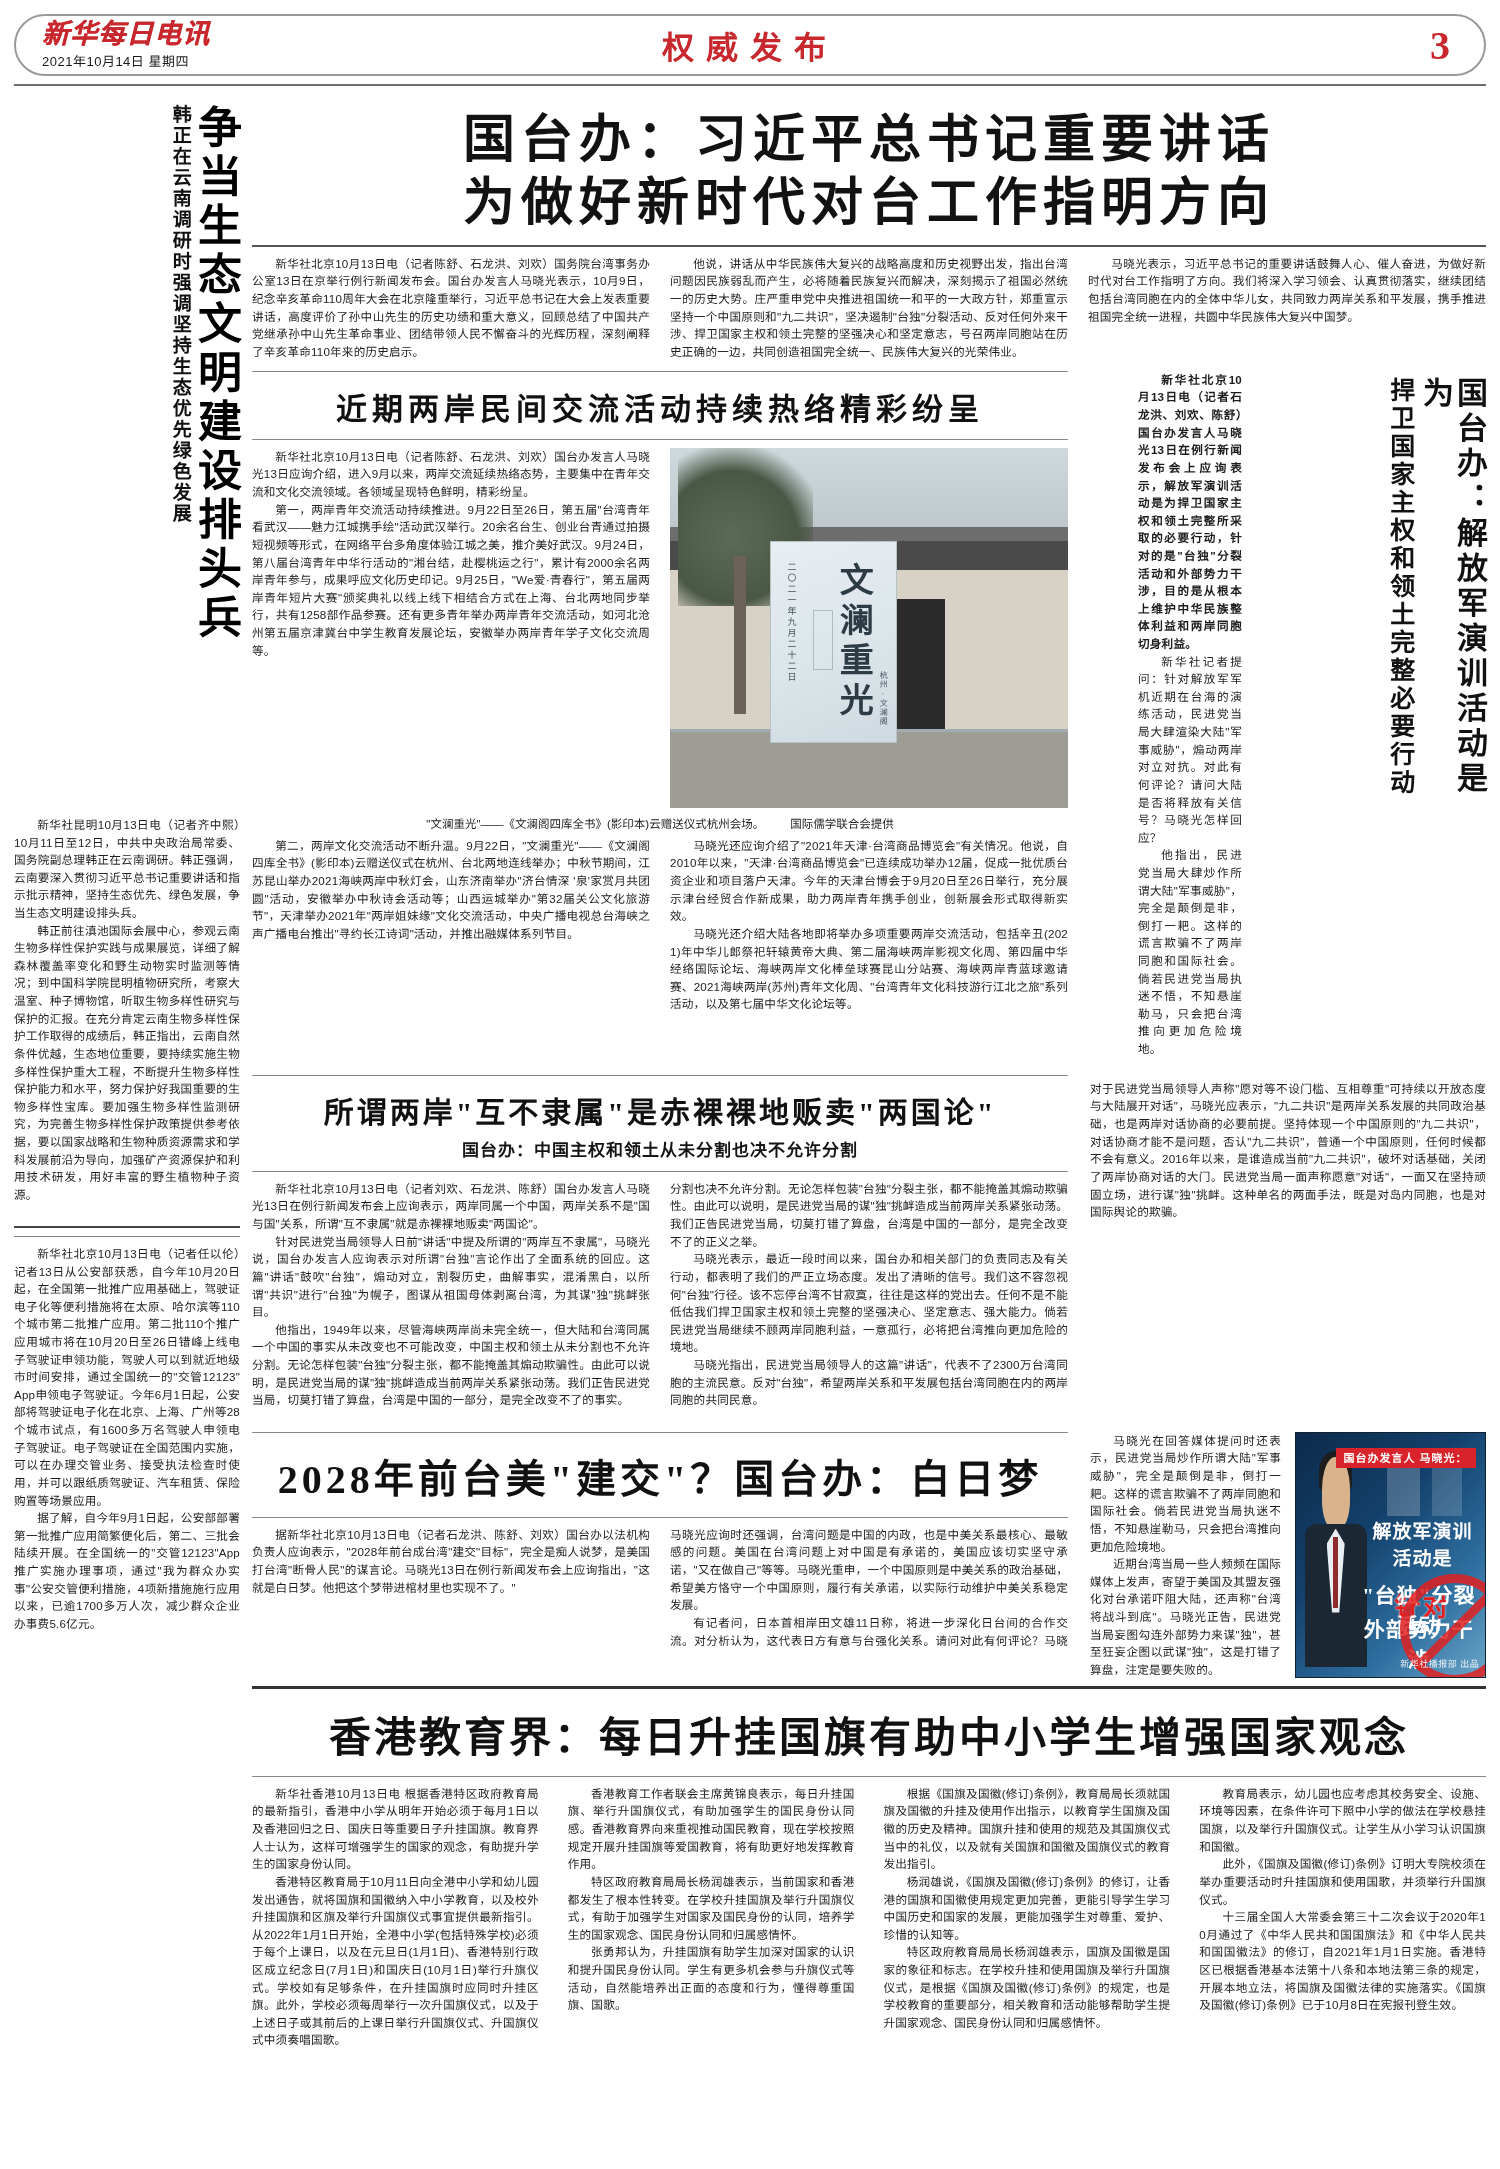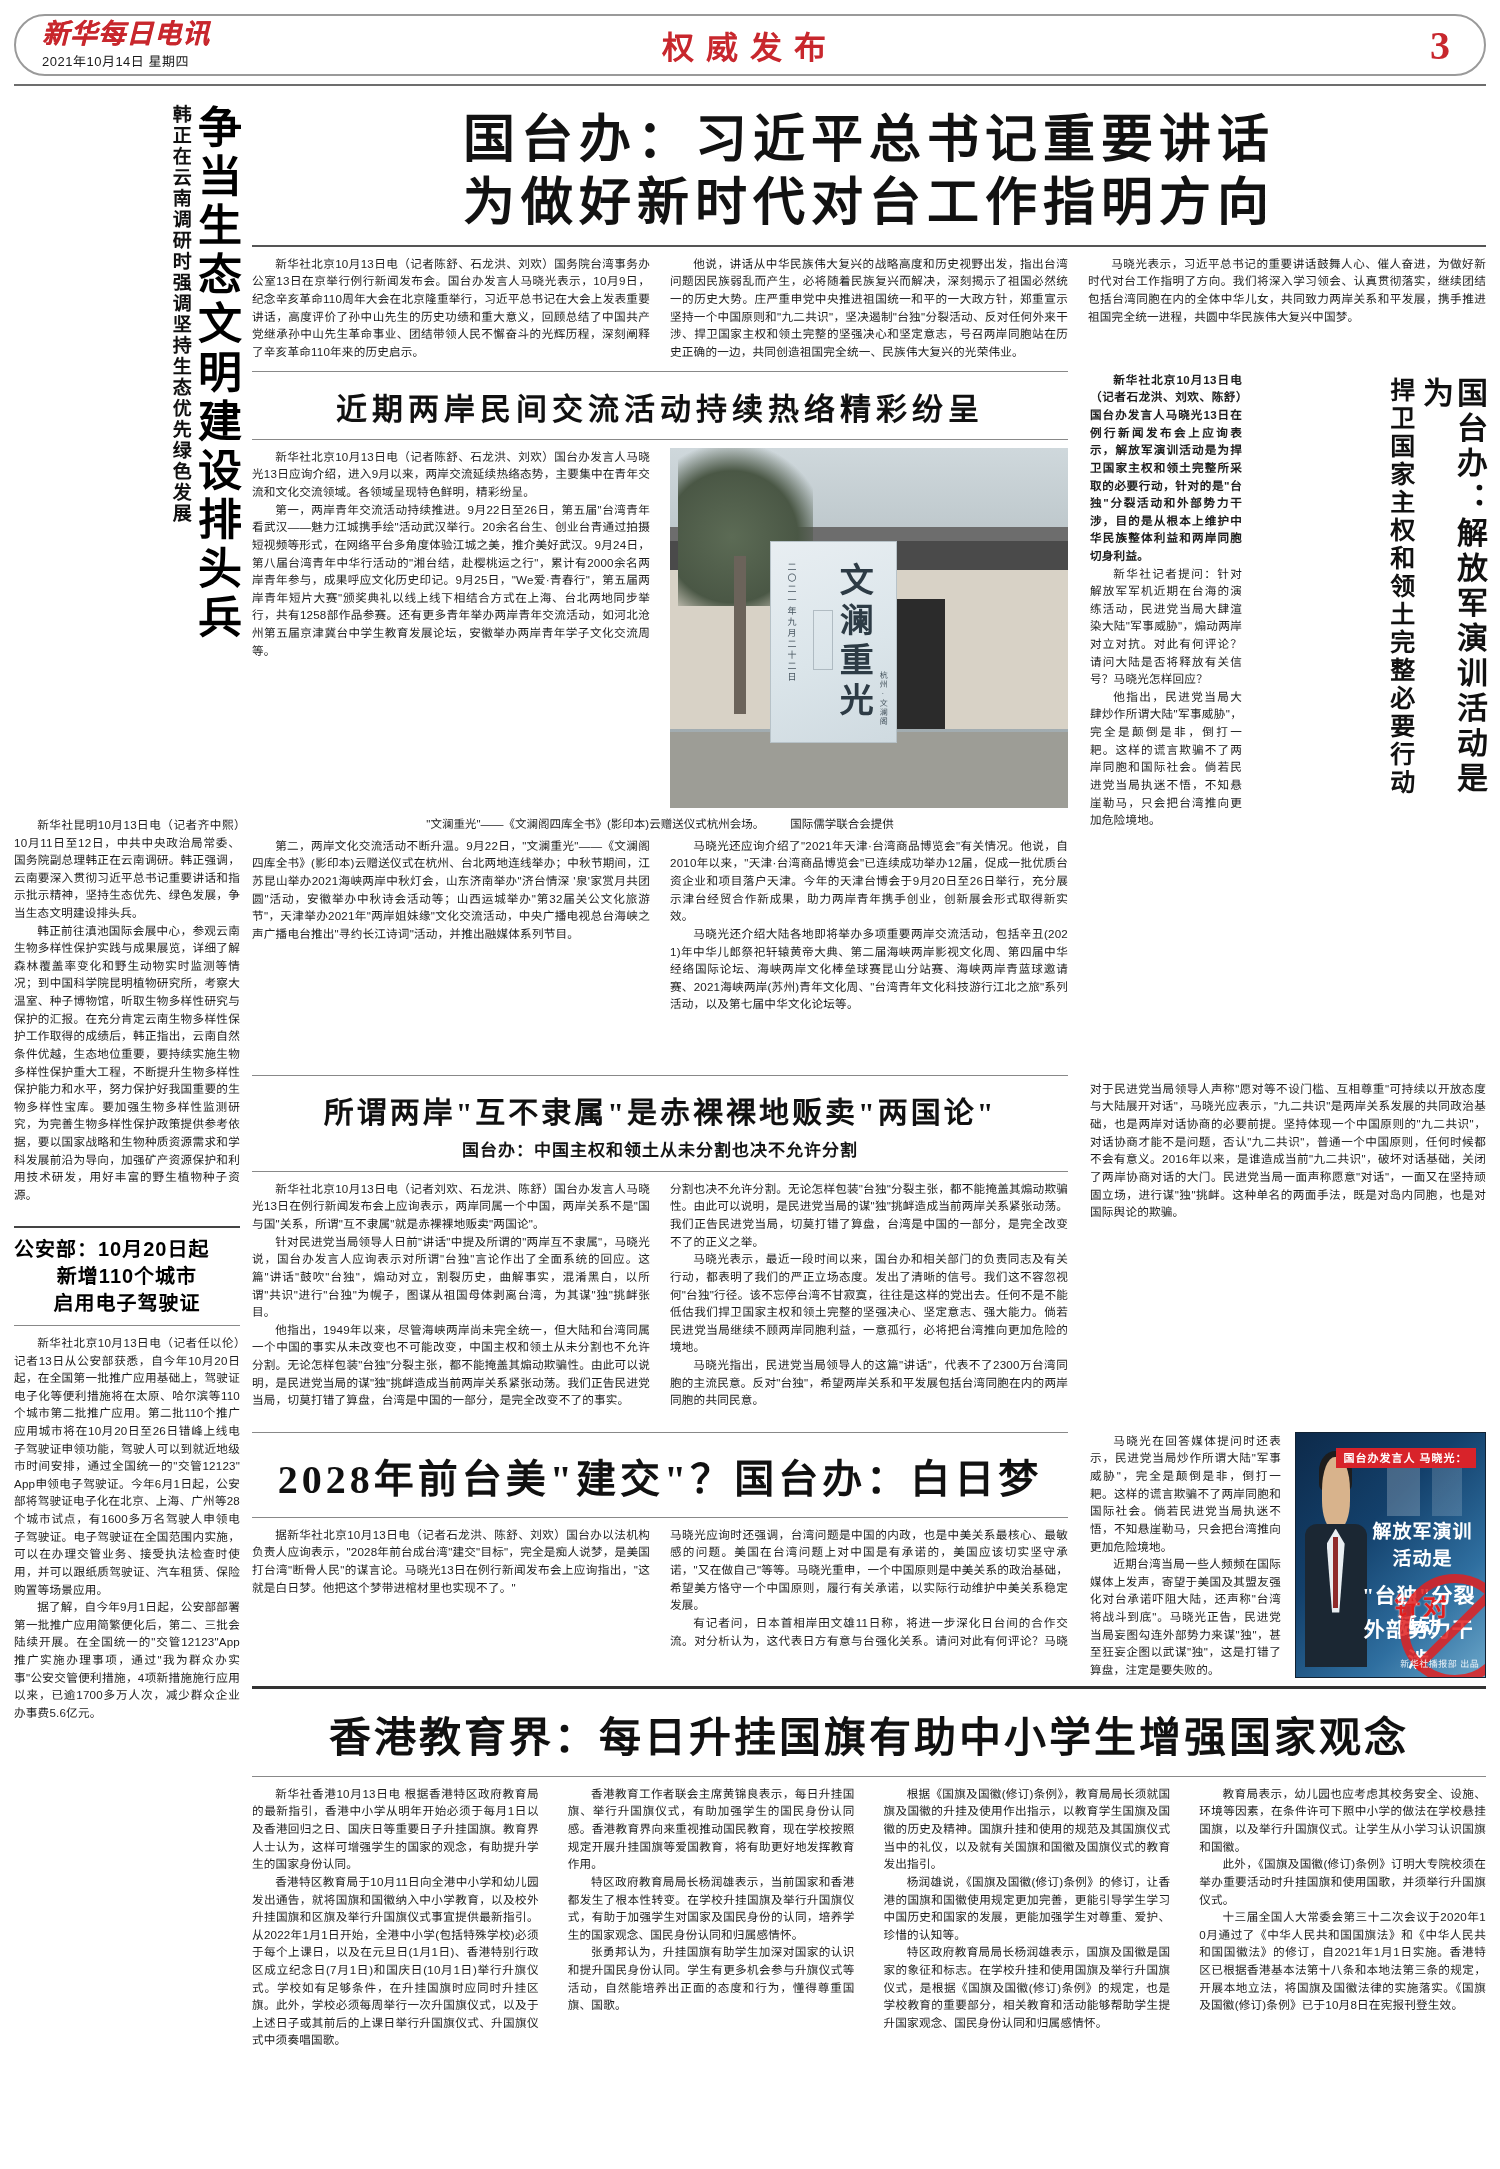--- a/index.html
+++ b/index.html
@@ -261,25 +261,20 @@
         <div class="v-text v-shoulder">韩正在云南调研时强调坚持生态优先绿色发展</div>
       </div>
       <div class="left-body ptxt">
         <p>新华社昆明10月13日电（记者齐中熙）10月11日至12日，中共中央政治局常委、国务院副总理韩正在云南调研。韩正强调，云南要深入贯彻习近平总书记重要讲话和指示批示精神，坚持生态优先、绿色发展，争当生态文明建设排头兵。</p>
         <p>韩正前往滇池国际会展中心，参观云南生物多样性保护实践与成果展览，详细了解森林覆盖率变化和野生动物实时监测等情况；到中国科学院昆明植物研究所，考察大温室、种子博物馆，听取生物多样性研究与保护的汇报。在充分肯定云南生物多样性保护工作取得的成绩后，韩正指出，云南自然条件优越，生态地位重要，要持续实施生物多样性保护重大工程，不断提升生物多样性保护能力和水平，努力保护好我国重要的生物多样性宝库。要加强生物多样性监测研究，为完善生物多样性保护政策提供参考依据，要以国家战略和生物种质资源需求和学科发展前沿为导向，加强矿产资源保护和利用技术研发，用好丰富的野生植物种子资源。</p>
       </div>
     </div>
 
     <div class="sub-left">
       <div style="border-top:2px solid #444; margin-bottom:8px;"></div>
-      <div class="sub-left-hd">
-        <span class="l1">公安部：10月20日起</span>
-        <span class="l2">新增110个城市</span>
-        <span class="l3">启用电子驾驶证</span>
-      </div>
       <div style="border-top:1px solid #888; margin:8px 0;"></div>
       <div class="sub-left-body ptxt">
         <p>新华社北京10月13日电（记者任以伦）记者13日从公安部获悉，自今年10月20日起，在全国第一批推广应用基础上，驾驶证电子化等便利措施将在太原、哈尔滨等110个城市第二批推广应用。第二批110个推广应用城市将在10月20日至26日错峰上线电子驾驶证申领功能，驾驶人可以到就近地级市时间安排，通过全国统一的"交管12123" App申领电子驾驶证。今年6月1日起，公安部将驾驶证电子化在北京、上海、广州等28个城市试点，有1600多万名驾驶人申领电子驾驶证。电子驾驶证在全国范围内实施，可以在办理交管业务、接受执法检查时使用，并可以跟纸质驾驶证、汽车租赁、保险购置等场景应用。</p>
         <p>据了解，自今年9月1日起，公安部部署第一批推广应用简繁便化后，第二、三批会陆续开展。在全国统一的"交管12123"App推广实施办理事项，通过"我为群众办实事"公安交管便利措施，4项新措施施行应用以来，已逾1700多万人次，减少群众企业办事费5.6亿元。</p>
       </div>
     </div>
 
     <div class="main-well">
 
       <div class="hl-main">
@@ -343,21 +338,21 @@
             </div>
             <div class="ptxt" style="height:196px; overflow:hidden;">
               <p>马晓光还应询介绍了"2021年天津·台湾商品博览会"有关情况。他说，自2010年以来，"天津·台湾商品博览会"已连续成功举办12届，促成一批优质台资企业和项目落户天津。今年的天津台博会于9月20日至26日举行，充分展示津台经贸合作新成果，助力两岸青年携手创业，创新展会形式取得新实效。</p>
               <p>马晓光还介绍大陆各地即将举办多项重要两岸交流活动，包括辛丑(2021)年中华儿郎祭祀轩辕黄帝大典、第二届海峡两岸影视文化周、第四届中华经络国际论坛、海峡两岸文化棒垒球赛昆山分站赛、海峡两岸青蓝球邀请赛、2021海峡两岸(苏州)青年文化周、"台湾青年文化科技游行江北之旅"系列活动，以及第七届中华文化论坛等。</p>
             </div>
           </div>
         </div>
 
         <div>
           <div style="display:grid; grid-template-columns: 1fr 230px; column-gap:14px;">
-            <div class="ptxt" style="height:700px; overflow:hidden;">
+            <div class="ptxt" style="height:700px; overflow:hidden;margin-left:48px;">
               <p class="lead">新华社北京10月13日电（记者石龙洪、刘欢、陈舒）国台办发言人马晓光13日在例行新闻发布会上应询表示，解放军演训活动是为捍卫国家主权和领土完整所采取的必要行动，针对的是"台独"分裂活动和外部势力干涉，目的是从根本上维护中华民族整体利益和两岸同胞切身利益。</p>
               <p>新华社记者提问：针对解放军军机近期在台海的演练活动，民进党当局大肆渲染大陆"军事威胁"，煽动两岸对立对抗。对此有何评论？请问大陆是否将释放有关信号？马晓光怎样回应？</p>
               <p>他指出，民进党当局大肆炒作所谓大陆"军事威胁"，完全是颠倒是非，倒打一耙。这样的谎言欺骗不了两岸同胞和国际社会。倘若民进党当局执迷不悟，不知悬崖勒马，只会把台湾推向更加危险境地。</p>
             </div>
             <div class="r-vert-wrap">
               <div class="r-v-main">国台办：解放军演训活动是为</div>
               <div class="r-v-sub">捍卫国家主权和领土完整必要行动</div>
             </div>
           </div>
         </div>

